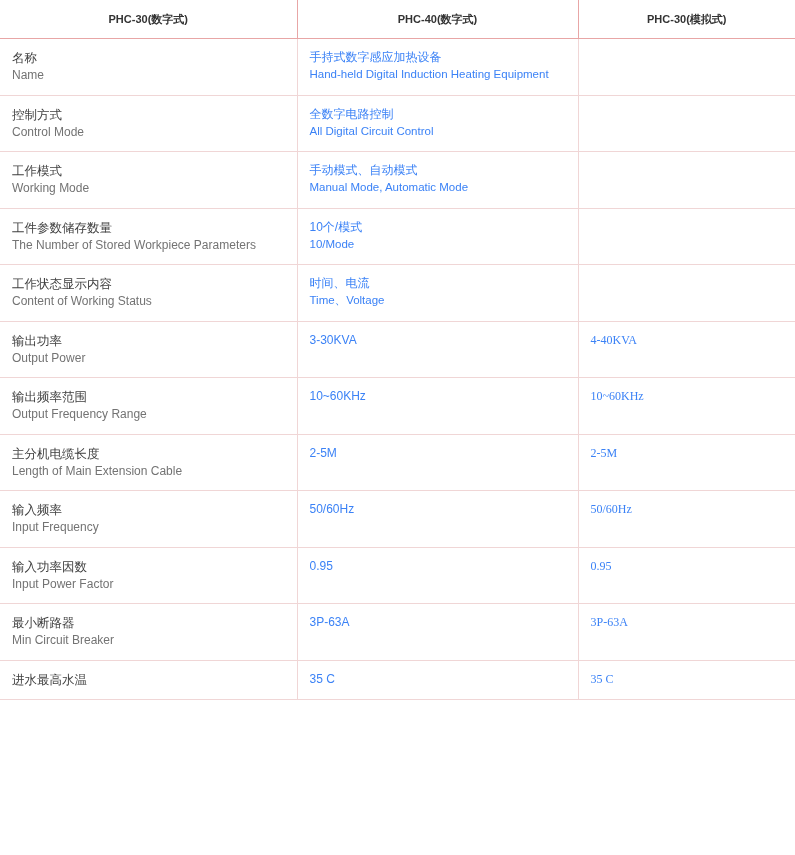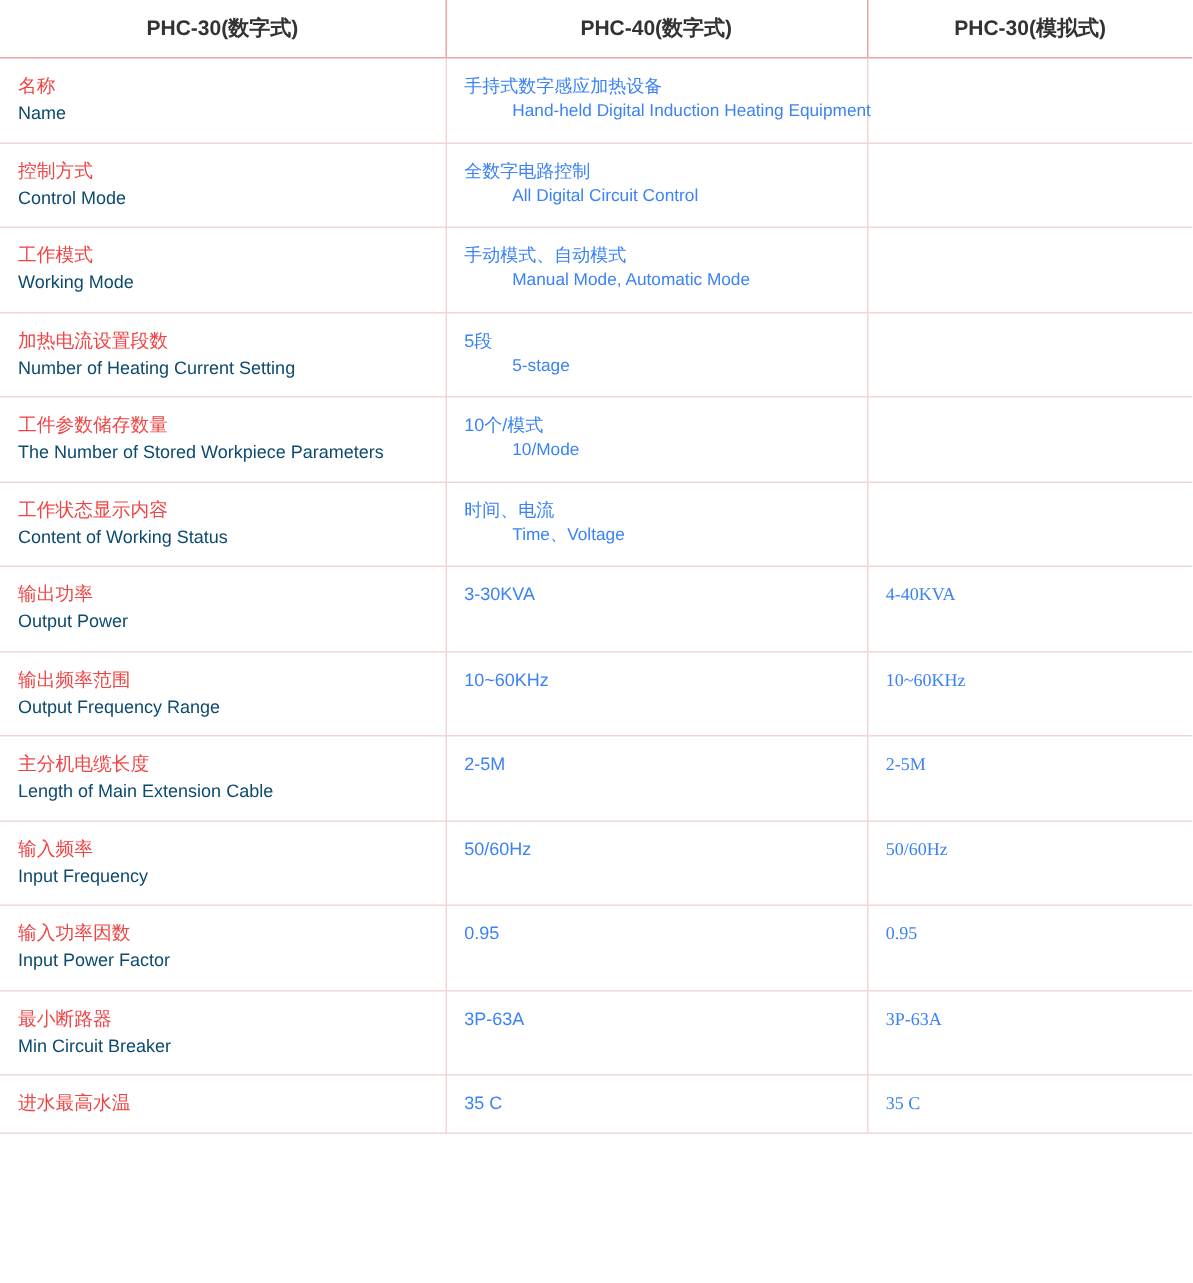--- a/index.html
+++ b/index.html
@@ -19,21 +19,21 @@
     border-collapse: collapse;
     table-layout: fixed;
   }
   table.spec col.c0 { width: 297px; }
   table.spec col.c1 { width: 281px; }
   table.spec col.c2 { width: 217px; }
 
   table.spec th {
     text-align: center;
     vertical-align: middle;
-    font-size: 14px;
+    font-size: 11px;
     font-weight: bold;
     color: #333333;
     height: 30px;
     padding: 4px 20px;
     border-bottom: 1px solid #e8a6a6;
     border-right: 1px solid #e8a6a6;
   }
   table.spec th.last { border-right: none; }
 
   table.spec td {
@@ -41,38 +41,37 @@
     font-size: 12px;
     padding: 10px 10px 10px 12px;
     border-bottom: 1px solid #f0d6d6;
     border-right: 1px solid #f0d6d6;
     line-height: 1.45;
   }
   table.spec td.last { border-right: none; font-family: Liberation Serif, serif; }
 
   .cn {
     display: block;
-    color: #ef4444;
+    color: #404040;
     font-size: 12.5px;
     white-space: nowrap;
-    font-family: Liberation Mono, monospace;
   }
   .en {
     display: block;
-    color: #0c4a6e;
+    color: #737373;
     font-size: 12px;
     white-space: nowrap;
   }
   .val {
     display: block;
     color: #3b82f6;
     font-size: 12px;
     white-space: nowrap;
   }
-  .val.small { font-size: 11.5px; margin-left: 32px; }
+  .val.small { font-size: 11.5px; }
   td.label-cell { padding-left: 12px; }
   td.value-cell { padding-left: 12px; }
   .empty { display: block; height: 1px; }
 </style>
 </head>
 <body>
 
 <table class="spec">
   <colgroup>
     <col class="c0">
@@ -121,33 +120,20 @@
         <td class="value-cell">
           <span class="val">手动模式、自动模式</span>
           <span class="val small">Manual Mode, Automatic Mode</span>
         </td>
         <td class="value-cell last">
           <span class="empty"></span>
         </td>
       </tr>
       <tr>
         <td class="label-cell">
-          <span class="cn">加热电流设置段数</span>
-          <span class="en">Number of Heating Current Setting</span>
-        </td>
-        <td class="value-cell">
-          <span class="val">5段</span>
-          <span class="val small">5-stage</span>
-        </td>
-        <td class="value-cell last">
-          <span class="empty"></span>
-        </td>
-      </tr>
-      <tr>
-        <td class="label-cell">
           <span class="cn">工件参数储存数量</span>
           <span class="en">The Number of Stored Workpiece Parameters</span>
         </td>
         <td class="value-cell">
           <span class="val">10个/模式</span>
           <span class="val small">10/Mode</span>
         </td>
         <td class="value-cell last">
           <span class="empty"></span>
         </td>

